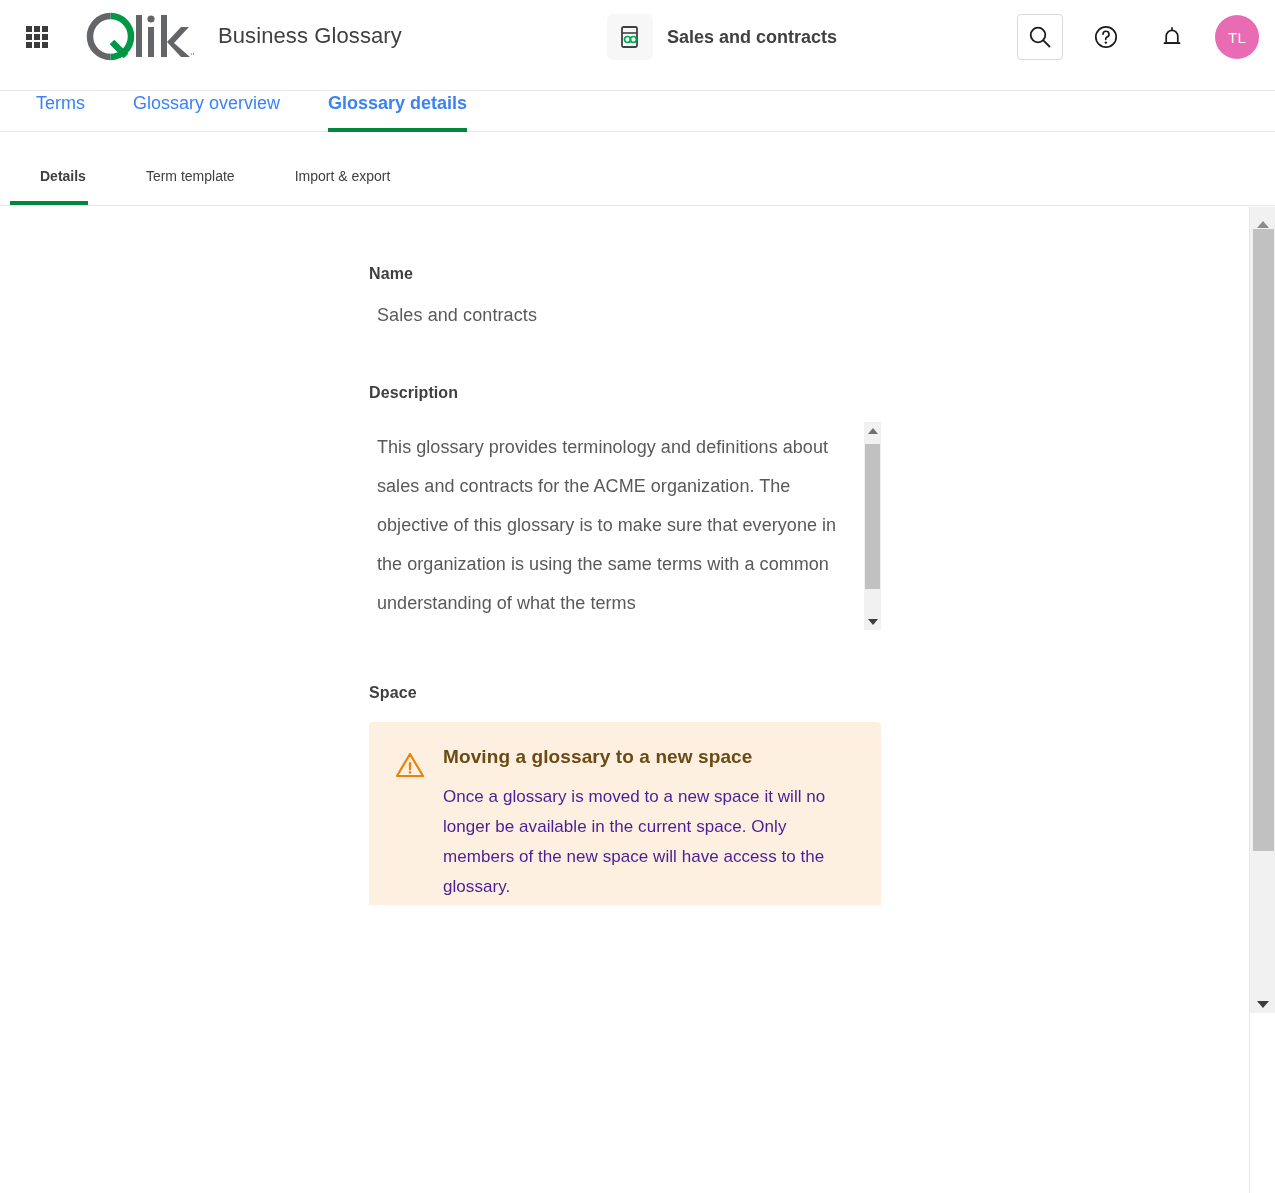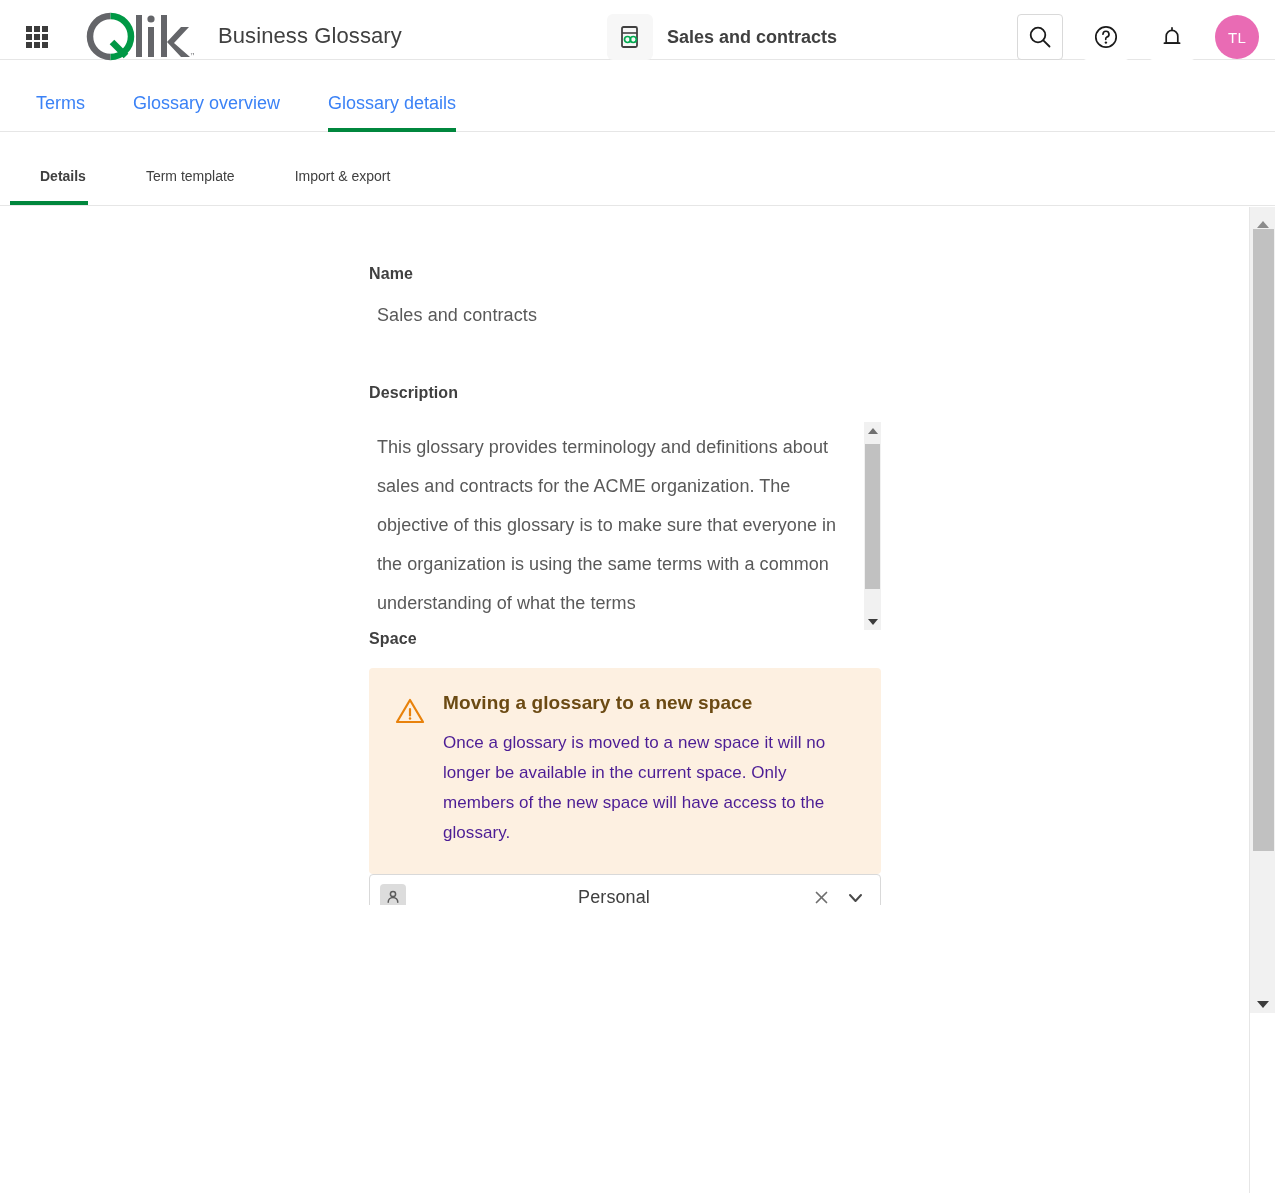--- a/index.html
+++ b/index.html
@@ -8,21 +8,21 @@
     height: 1193px;
     background: #ffffff;
     font-family: "Liberation Sans", sans-serif;
     overflow: hidden;
   }
 
   
   .header {
     position: absolute;
     left: 0; top: 0;
-    width: 1275px; height: 60px;
+    width: 1275px; height: 91px;
     background: #ffffff;
     border-bottom: 1px solid #e6e6e6;
   }
   .grid-launcher {
     position: absolute;
     left: 20px; top: 20px;
     width: 34px; height: 34px;
     display: flex; align-items: center; justify-content: center;
     cursor: pointer;
   }
@@ -107,21 +107,21 @@
   .ptab {
     position: relative;
     height: 58px;
     padding: 0 24px;
     display: flex; align-items: center;
     font-size: 18px;
     color: #3b82f6;
     cursor: pointer;
     white-space: nowrap;
   }
-  .ptab.active { font-weight: normal; text-align: center; }
+  .ptab.active { font-weight: bold; text-align: center; }
   .ptab.active::after {
     content: "";
     position: absolute;
     left: 24px; right: 24px; bottom: 0;
     height: 4px;
     background: #00873d;
   }
 
   
   .tabs-secondary {
@@ -232,21 +232,21 @@
     border-top: 6px solid #3c3c3c;
   }
   .sb-thumb {
     position: absolute;
     left: 1px; width: 15px;
     background: #c1c1c1;
     cursor: pointer;
   }
   .sb-inner .sb-thumb { top: 22px; height: 145px; }
 
-  .space-label { }
+  .space-label { margin-top: 54px; }
 
   .warn-box {
     margin-top: 20px;
     width: 512px;
     background: #fdf0e1;
     border-radius: 4px;
     padding: 24px 22px 26px 26px;
     display: flex;
     align-items: flex-start;
   }

